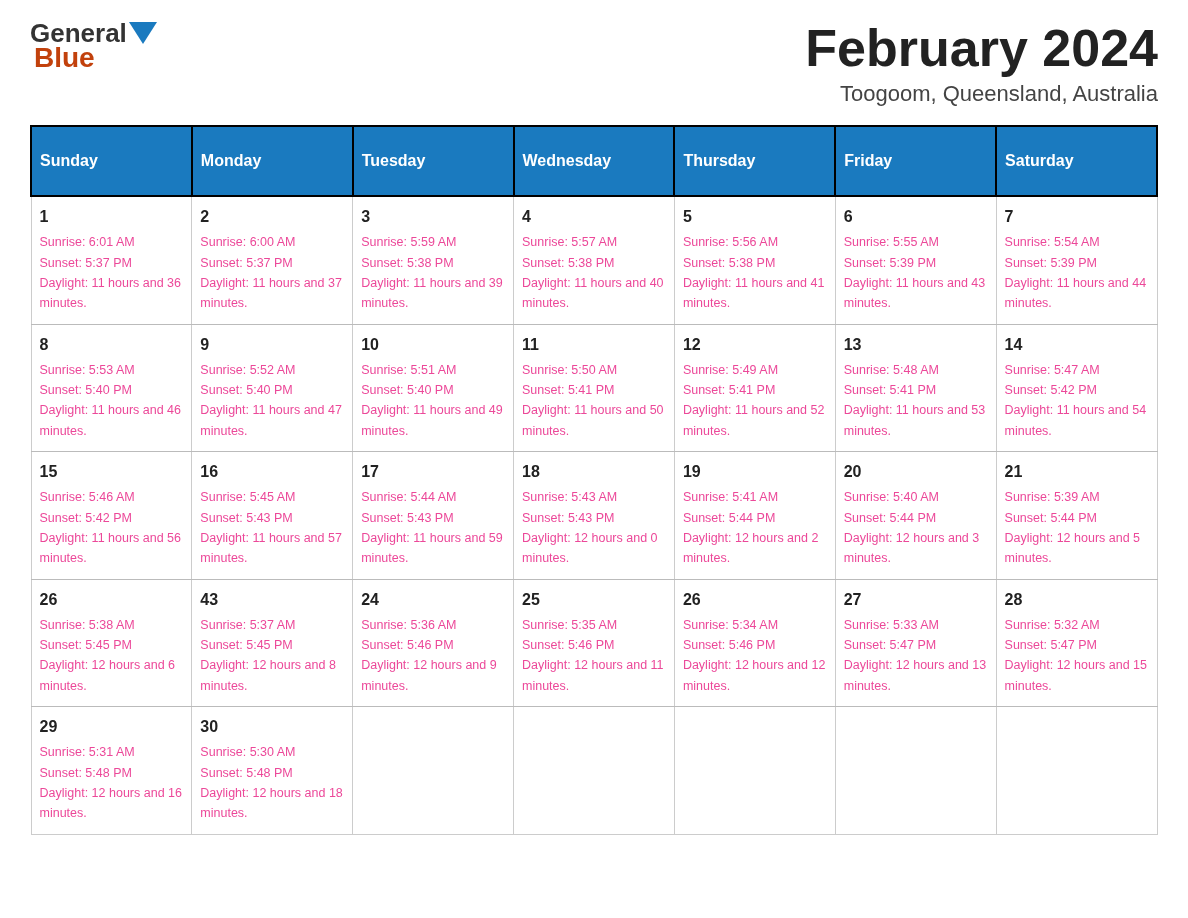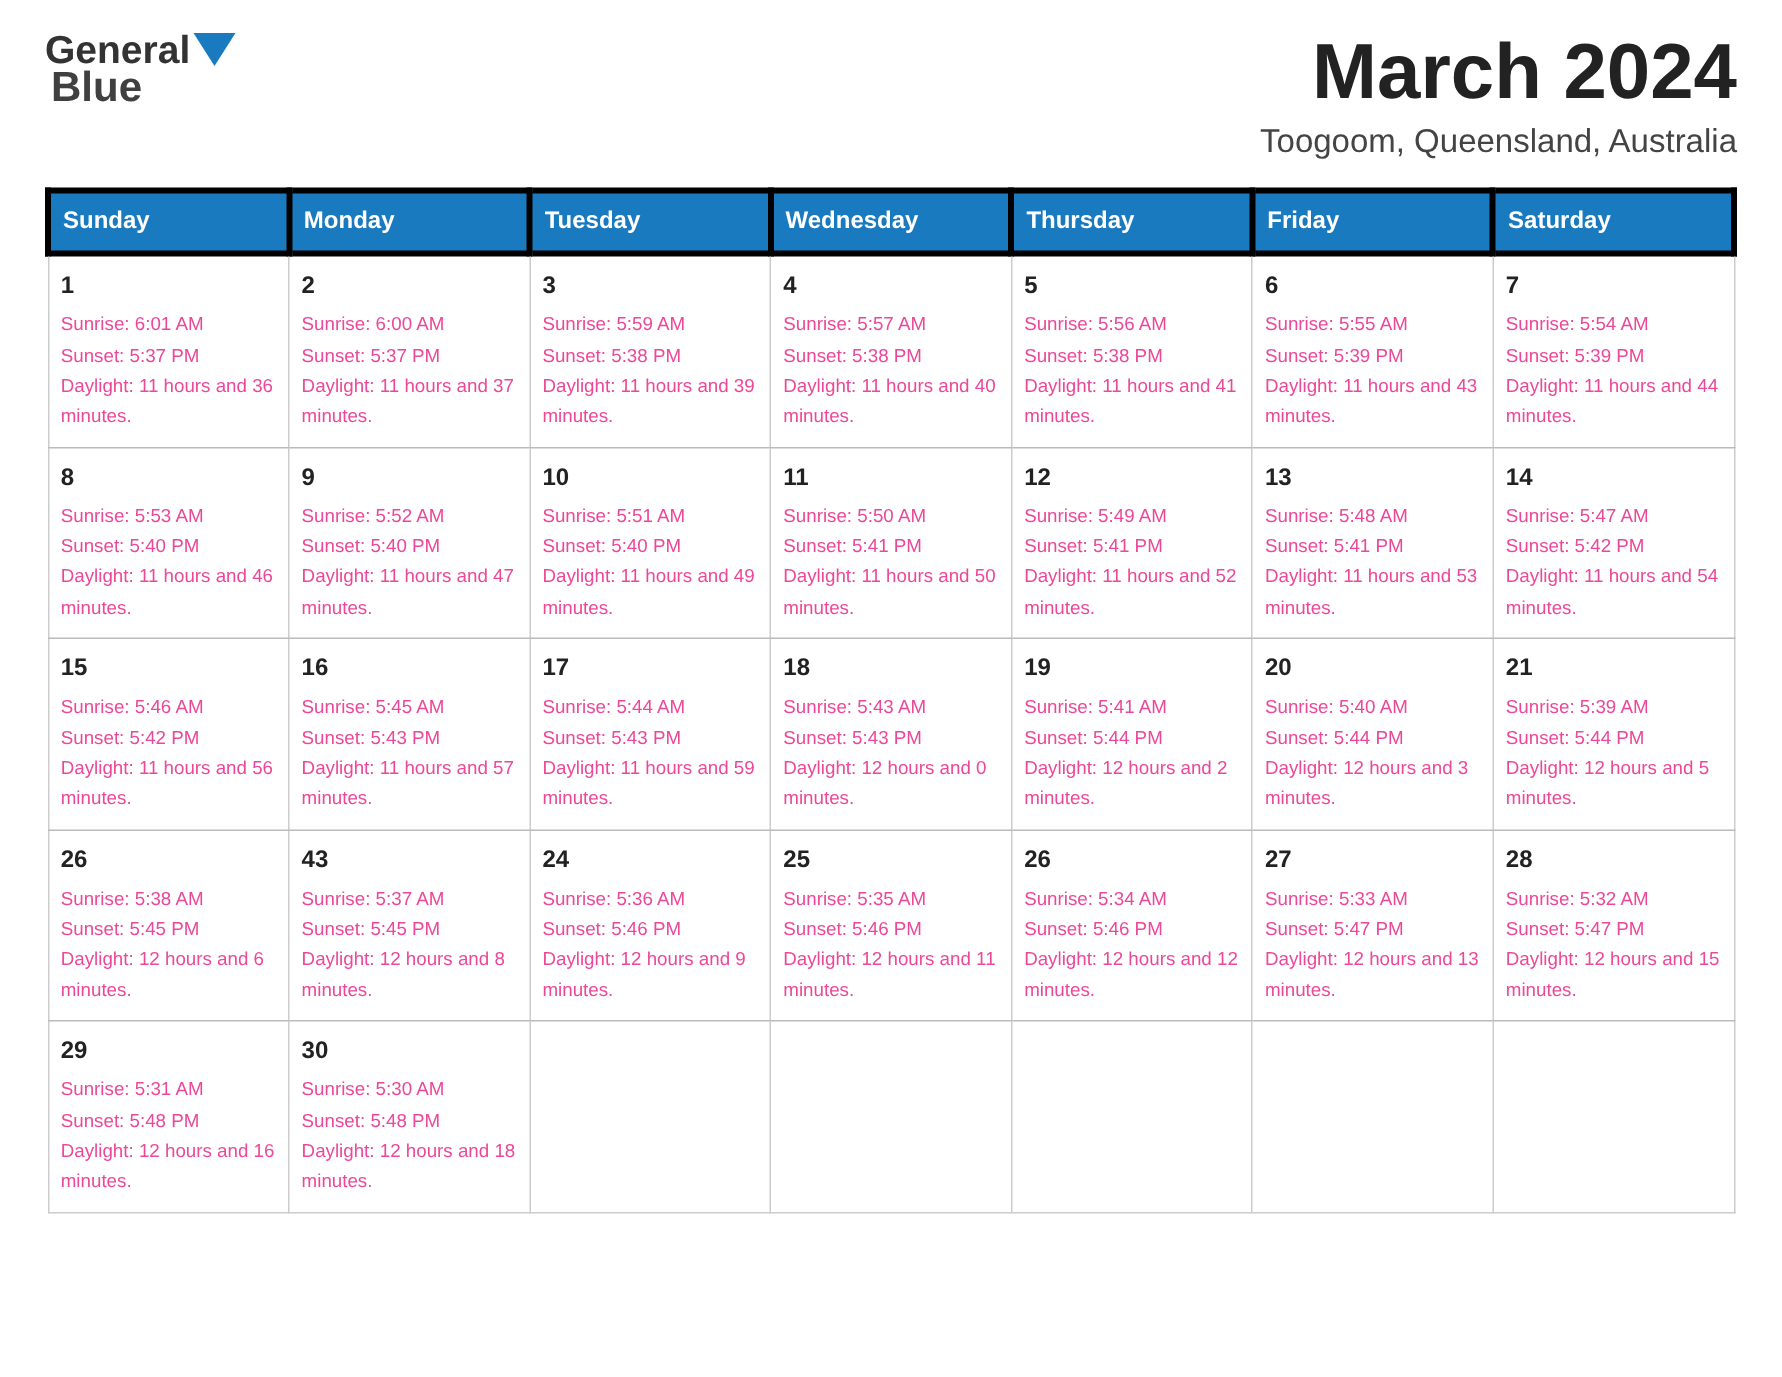--- a/index.html
+++ b/index.html
@@ -35,21 +35,21 @@
     .logo-top .triangle {
       width: 0;
       height: 0;
       border-left: 14px solid transparent;
       border-right: 14px solid transparent;
       border-bottom: 22px solid #1a7abf;
       margin: 0 2px;
       transform: rotate(180deg);
     }
     .logo-bottom {
-      color: #404040;
+      color: #c2410c;
       font-size: 28px;
       font-weight: bold;
       margin-top: -4px;
       padding-left: 4px;
     }
     .title-area {
       text-align: right;
     }
     .month-title {
       font-size: 52px;
@@ -65,23 +65,23 @@
     table {
       width: 100%;
       border-collapse: collapse;
       table-layout: fixed;
     }
     thead th {
       background-color: #1a7abf;
       color: #fff;
       font-size: 16px;
       font-weight: bold;
-      padding: 10px 8px;
+      padding: 25px 8px;
       text-align: left;
-      border: 4px solid #000000;
+      border: 2px solid #000000;
     }
     tbody td {
       vertical-align: top;
       padding: 8px 8px 10px 8px;
       border: 1px solid #ccc;
       font-size: 13px;
       color: #333;
       line-height: 1.5;
       min-height: 90px;
     }
@@ -110,21 +110,21 @@
 
 <div class="header-area">
   <div class="logo">
     <div class="logo-top">
       <span class="general">General</span>
       <span class="triangle"></span>
     </div>
     <div class="logo-bottom">Blue</div>
   </div>
   <div class="title-area">
-    <div class="month-title">March 2024</div>
+    <div class="month-title">February 2024</div>
     <div class="location-title">Toogoom, Queensland, Australia</div>
   </div>
 </div>
 
 <table>
   <thead>
     <tr>
     <th>Sunday</th>
         <th>Monday</th>
         <th>Tuesday</th>

